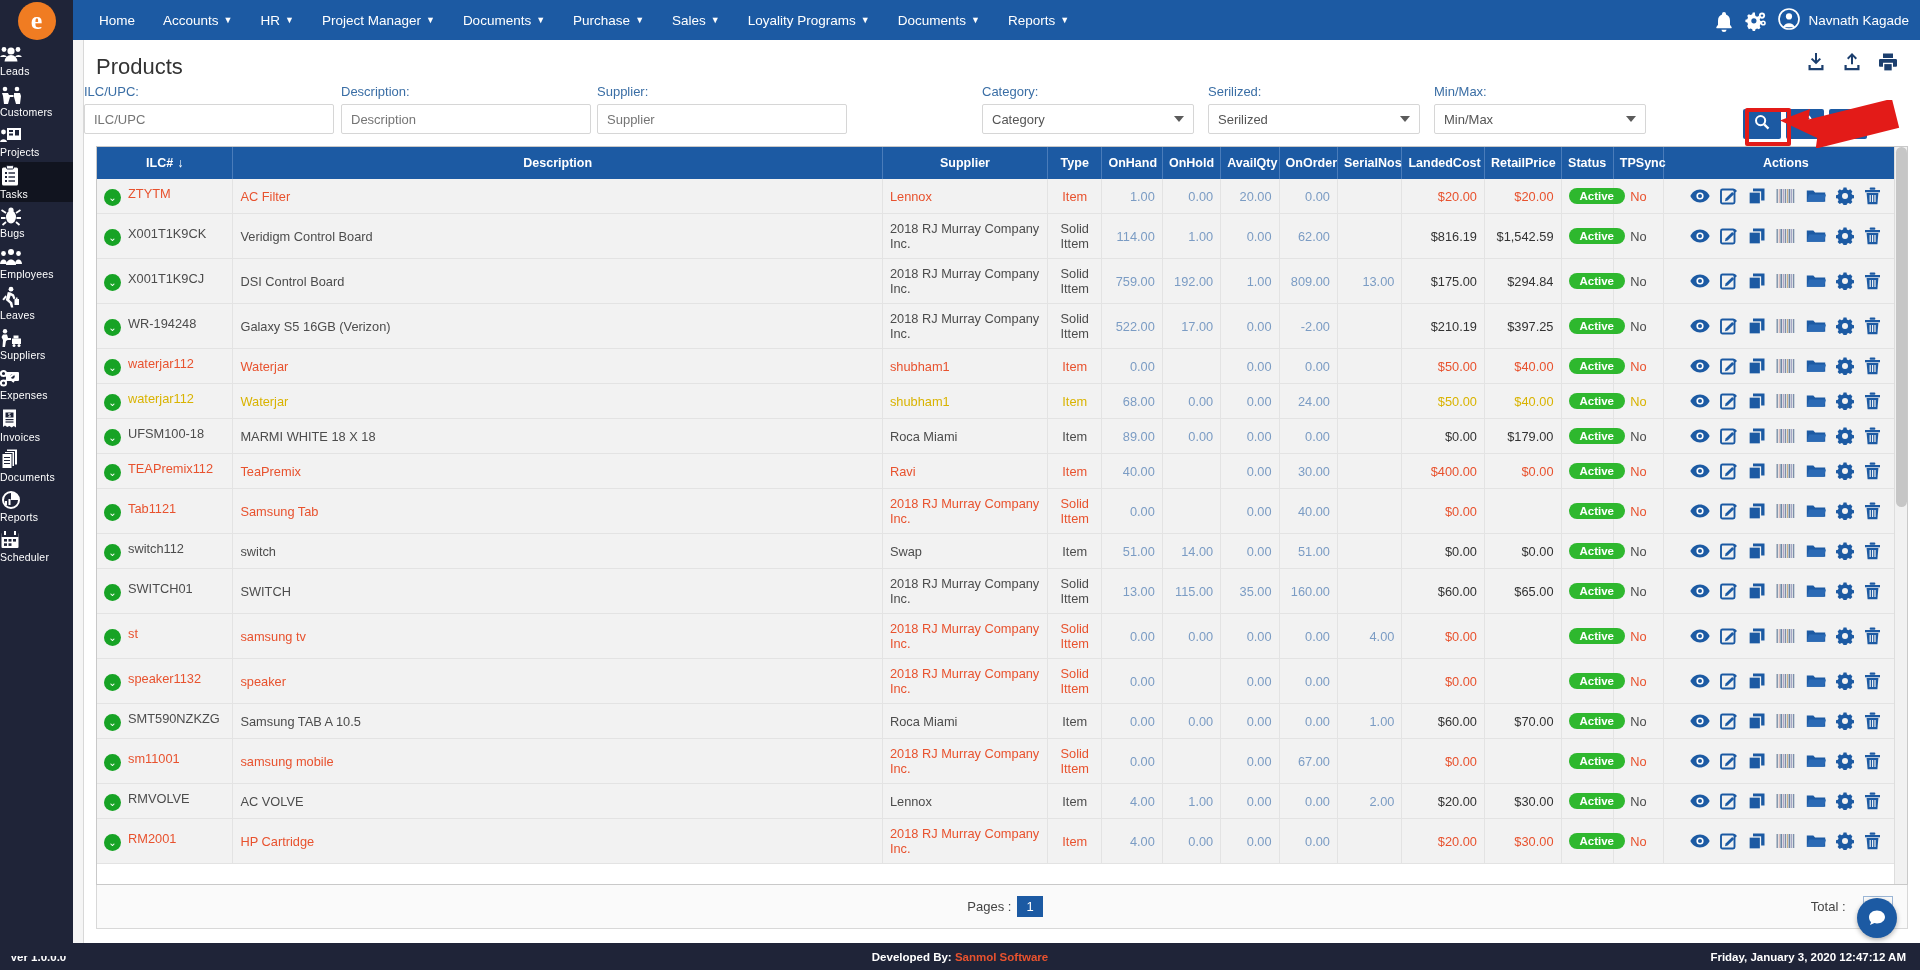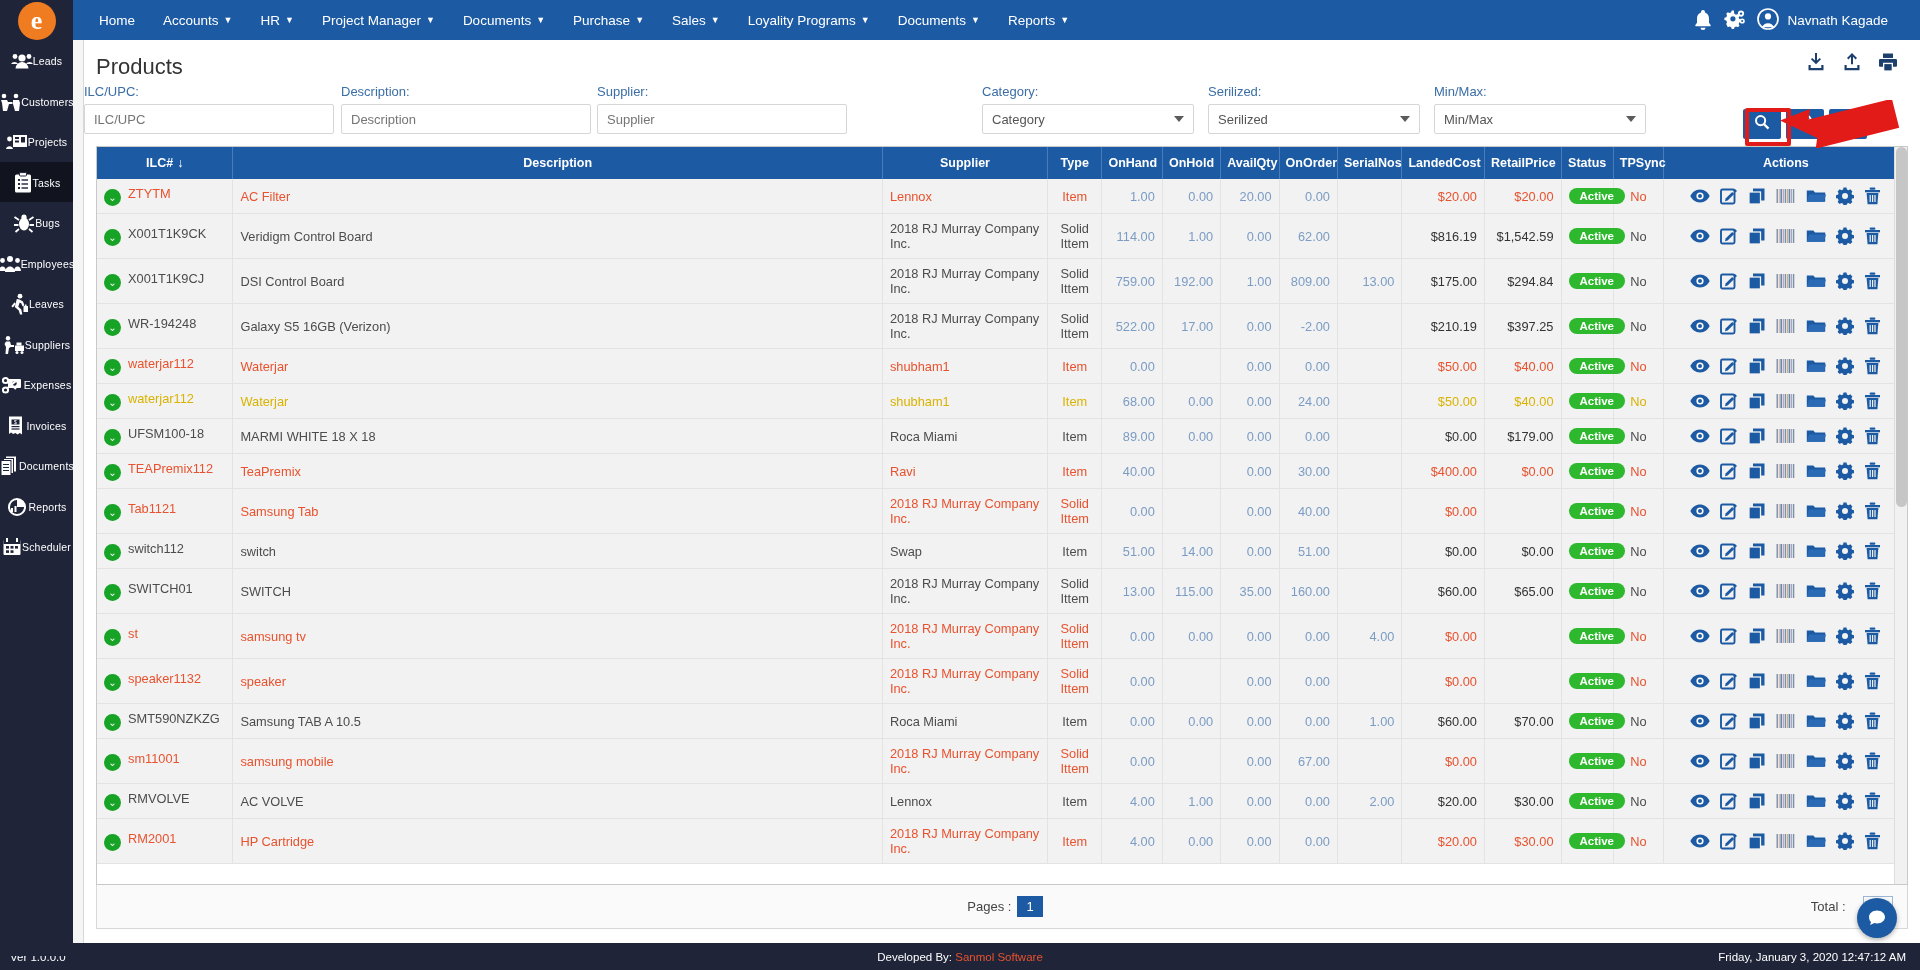--- a/index.html
+++ b/index.html
@@ -25,22 +25,22 @@
   .logo-circle {
     width: 38px; height: 38px; border-radius: 50%;
     background: #f07c22;
     display: flex; align-items: center; justify-content: center;
     color: #fff; font-size: 26px; font-weight: bold;
     font-family: "Liberation Serif", serif;
     margin-top: 2px;
   }
   .side-item {
     width: 73px; height: 40.5px;
-    display: flex; flex-direction: row;
-    align-items: center; justify-content: center;
+    display: flex; flex-direction: column;
+    align-items: flex-start; justify-content: center;
     color: #ffffff; cursor: pointer;
     padding-top: 2px;
   }
   .side-item.active { background: #11141f; }
   .side-ico { font-size: 16px; line-height: 17px; }
   .side-ico svg { display:block; }
   .side-lbl { font-size: 10.5px; line-height: 13px; margin-top: 1px; letter-spacing: .2px;}
 
   
   #topnav {
@@ -51,22 +51,22 @@
   }
   .nav-item {
     color: #ffffff; font-size: 13.5px;
     padding: 0 14px; height: 40px;
     display: flex; align-items: center; cursor: pointer;
     white-space: nowrap;
   }
   .nav-item:first-child { padding-left: 26px; }
   .caret { margin-left: 5px; font-size: 9px; line-height: 9px; }
   #nav-right {
-    margin-left: auto; display: flex; align-items: center;
-    padding-right: 32px; gap: 10px;
+    margin-left: auto; display: flex; align-items: flex-end;
+    padding-right: 11px; gap: 10px;
   }
   .nav-ico { color: #fff; cursor: pointer; display:flex; align-items:center;}
   #user-box { display: flex; align-items: center; gap: 8px; color: #fff; font-size: 13.5px; cursor: pointer;}
 
   
   #panel {
     position: absolute; left: 83px; top: 40px;
     width: 1837px; height: 903px;
     background: #ffffff;
     border-left: 1px solid #d8d8d8;
@@ -184,21 +184,21 @@
     background: #1c5aa3; color: #fff;
     display: flex; align-items: center; justify-content: center; cursor: pointer;
     box-shadow: 0 2px 5px rgba(0,0,0,.3);
   }
 
   
   #bottombar {
     position: absolute; left: 0; bottom: 0;
     width: 1920px; height: 27px; background: #1f2438;
     color: #fff; font-size: 11.5px;
-    display: flex; align-items: center;
+    display: flex; align-items: center; font-weight: bold;
   }
   #ver { padding-left: 10px; }
   #devby { position: absolute; left: 50%; transform: translateX(-50%); white-space: nowrap;}
   .dev-link { color: #e8522e; }
   #datetime { position: absolute; right: 14px; }
   .vline{ position:absolute; left:73px; top:40px; width:10px; height:903px; background:#f5f5f5;}
 </style>
 </head>
 <body>
 

